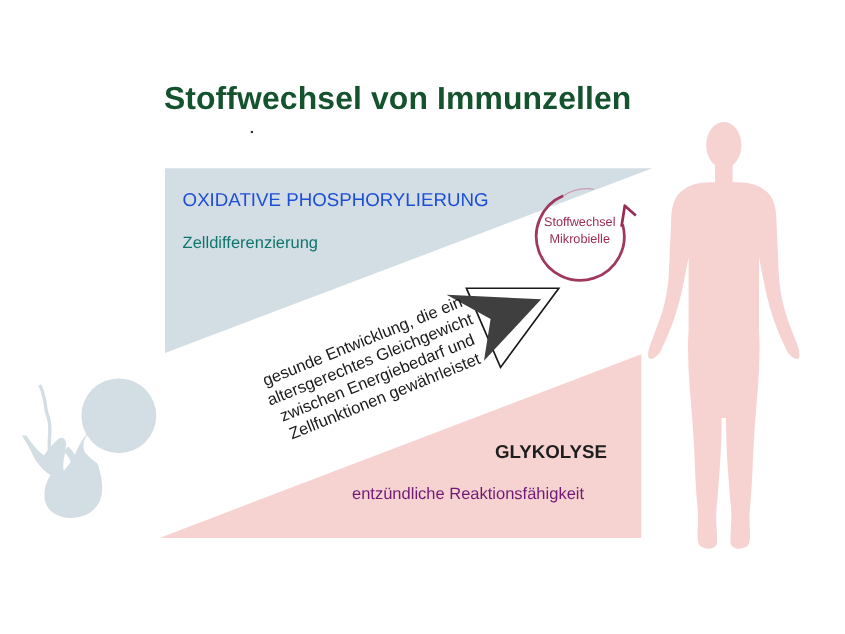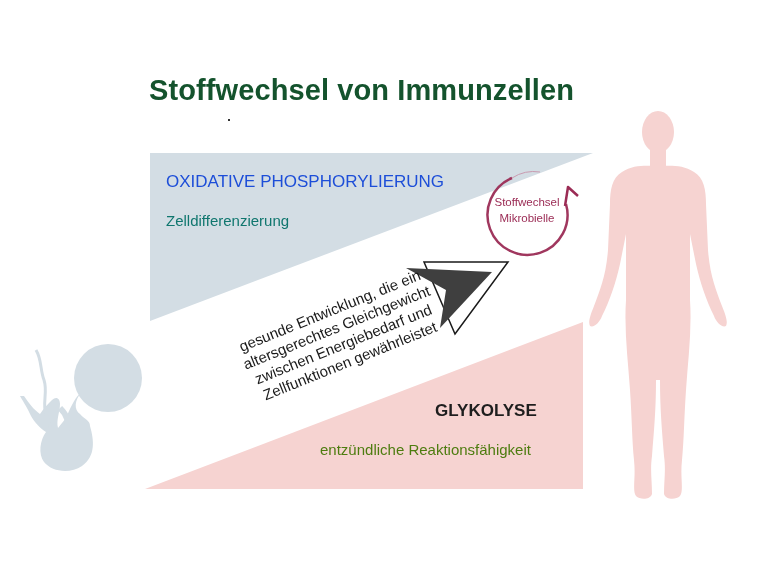--- a/index.html
+++ b/index.html
@@ -4,22 +4,22 @@
 <style>
   html, body { margin:0; padding:0; }
   body { width:768px; height:576px; background:#ffffff; position:relative; overflow:hidden;
          font-family:"Liberation Sans", sans-serif; }
   .abs { position:absolute; }
   #title { left:149px; top:74px; font-size:29px; font-weight:bold; color:#14532d; letter-spacing:0.1px; white-space:nowrap; }
   #dot { left:228px; top:119px; width:2px; height:2px; background:#333; }
   svg.layer { position:absolute; left:0; top:0; }
   #oxphos-title { left:166px; top:172px; font-size:17px; color:#1d4ed8; white-space:nowrap; font-weight:500; }
   #oxphos-sub { left:166px; top:212px; font-size:15px; color:#0f766e; white-space:nowrap; }
-  #glyk-title { left:435px; top:401px; font-size:17px; color:#1e1e1e; white-space:nowrap; font-weight:bold; }
-  #glyk-sub { left:320px; top:441px; font-size:15px; color:#4d7c0f; white-space:nowrap; }
+  #glyk-title { left:450px; top:401px; font-size:17px; color:#1e1e1e; white-space:nowrap; font-weight:bold; }
+  #glyk-sub { left:320px; top:441px; font-size:15px; color:#701a75; white-space:nowrap; }
   #center-text { left:190px; top:300px; width:300px; font-size:15px; line-height:18px; color:#1a1a1a;
                  text-align:center; transform:rotate(-22deg); transform-origin:center center; }
   #center-text div { white-space:nowrap; }
   #micro { left:486px; top:194px; width:82px; text-align:center; font-size:11.5px; line-height:16px; color:#9b2c55; }
 </style>
 </head>
 <body>
 
 <div id="title" class="abs">Stoffwechsel von Immunzellen</div>
 <div id="dot" class="abs"></div>

